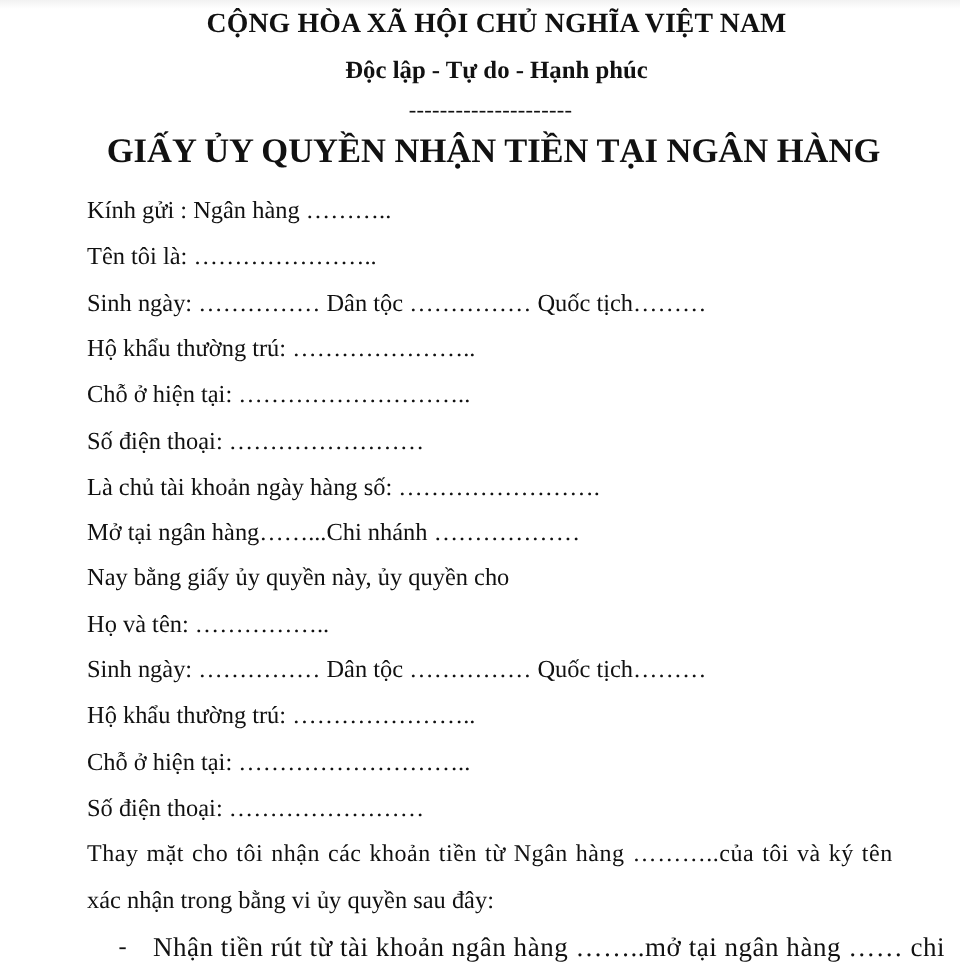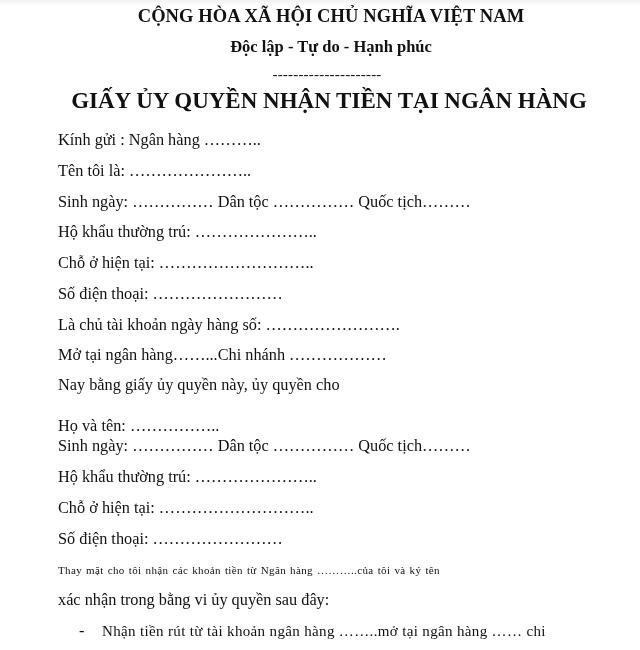--- a/index.html
+++ b/index.html
@@ -64,35 +64,35 @@
       position: absolute;
       left: 47px;
       font-size: 16.3px;
       white-space: nowrap;
       line-height: 20px;
     }
     .para {
       position: absolute;
       left: 47px;
       width: 545px;
-      font-size: 11px;
+      font-size: 16px;
       line-height: 20px;
       white-space: nowrap;
     }
     .bullet {
       position: absolute;
       left: 68px;
       font-size: 16.3px;
       line-height: 20px;
       white-space: nowrap;
     }
     .bullet-text {
       position: absolute;
       left: 91px;
-      font-size: 15px;
+      font-size: 18px;
       line-height: 20px;
       white-space: nowrap;
       letter-spacing: 0.35px;
     }
     .justify1 { letter-spacing: 0.35px; word-spacing: 1px; }
   </style>
 </head>
 <body>
 
 <div class="top-shade"></div>
@@ -108,21 +108,21 @@
   <div class="line" style="top:161px">Tên tôi là: …………………..</div>
   <div class="line" style="top:192px">Sinh ngày: …………… Dân tộc …………… Quốc tịch………</div>
   <div class="line" style="top:222px">Hộ khẩu thường trú: …………………..</div>
   <div class="line" style="top:253px">Chỗ ở hiện tại: ………………………..</div>
   <div class="line" style="top:284px">Số điện thoại: ……………………</div>
   <div class="line" style="top:315px">Là chủ tài khoản ngày hàng số: …………………….</div>
   <div class="line" style="top:345px">Mở tại ngân hàng……...Chi nhánh ………………</div>
 
   <div class="line" style="top:375px">Nay bằng giấy ủy quyền này, ủy quyền cho</div>
 
-  <div class="line" style="top:416px">Họ và tên: ……………..</div>
+  <div class="line" style="top:406px">Họ và tên: ……………..</div>
   <div class="line" style="top:436px">Sinh ngày: …………… Dân tộc …………… Quốc tịch………</div>
   <div class="line" style="top:467px">Hộ khẩu thường trú: …………………..</div>
   <div class="line" style="top:498px">Chỗ ở hiện tại: ………………………..</div>
   <div class="line" style="top:529px">Số điện thoại: ……………………</div>
 
   <div class="para justify1" style="top:560px">Thay mặt cho tôi nhận các khoản tiền từ Ngân hàng ………..của tôi và ký tên</div>
   <div class="line" style="top:590px">xác nhận trong bằng vi ủy quyền sau đây:</div>
 
   <div class="bullet" style="top:621px">-</div>
   <div class="bullet-text" style="top:621px">Nhận tiền rút từ tài khoản ngân hàng ……..mở tại ngân hàng …… chi</div>

